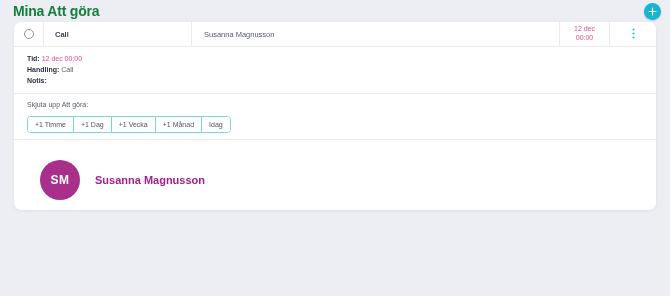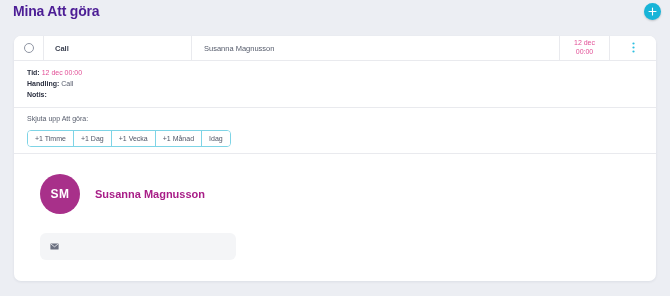--- a/index.html
+++ b/index.html
@@ -21,21 +21,21 @@
     left: 0; top: 0;
     width: 670px;
     height: 22px;
   }
   #page-title {
     position: absolute;
     left: 13px;
     top: 3px;
     font-size: 14px;
     font-weight: bold;
-    color: #4c1d95;
+    color: #15803d;
     letter-spacing: -0.2px;
   }
   #add-button {
     position: absolute;
     right: 9px;
     top: 3px;
     width: 17px;
     height: 17px;
     border-radius: 50%;
     background: #17b4d8;
@@ -46,23 +46,23 @@
     display: flex;
     align-items: center;
     justify-content: center;
   }
   #add-button svg { display: block; }
 
   
   #content-card {
     position: absolute;
     left: 14px;
-    top: 36px;
+    top: 22px;
     width: 642px;
-    height: 245px;
+    height: 188px;
     background: #ffffff;
     border-radius: 7px;
     box-shadow: 0 1px 3px rgba(20,30,60,0.07);
     overflow: hidden;
   }
 
   
   #task-row {
     display: flex;
     align-items: stretch;

